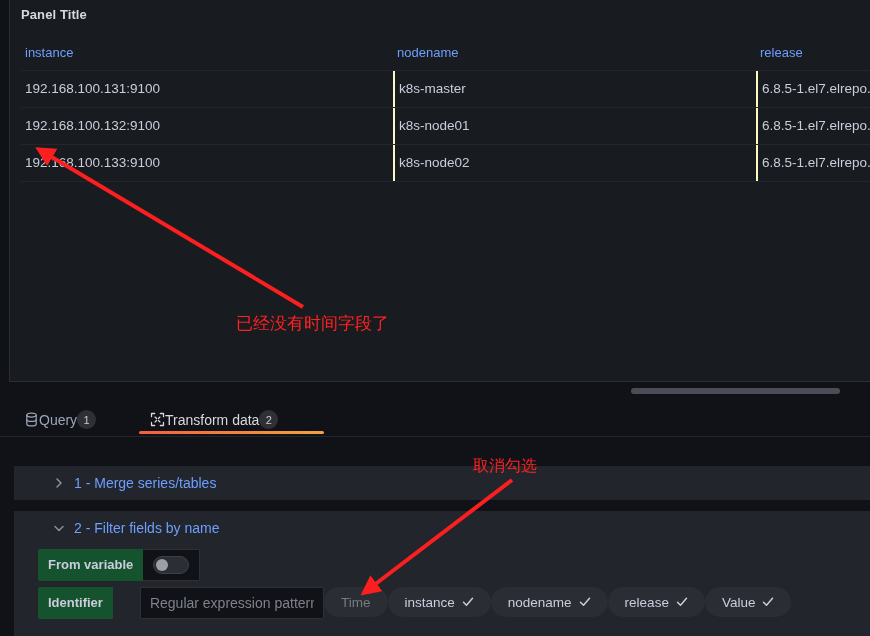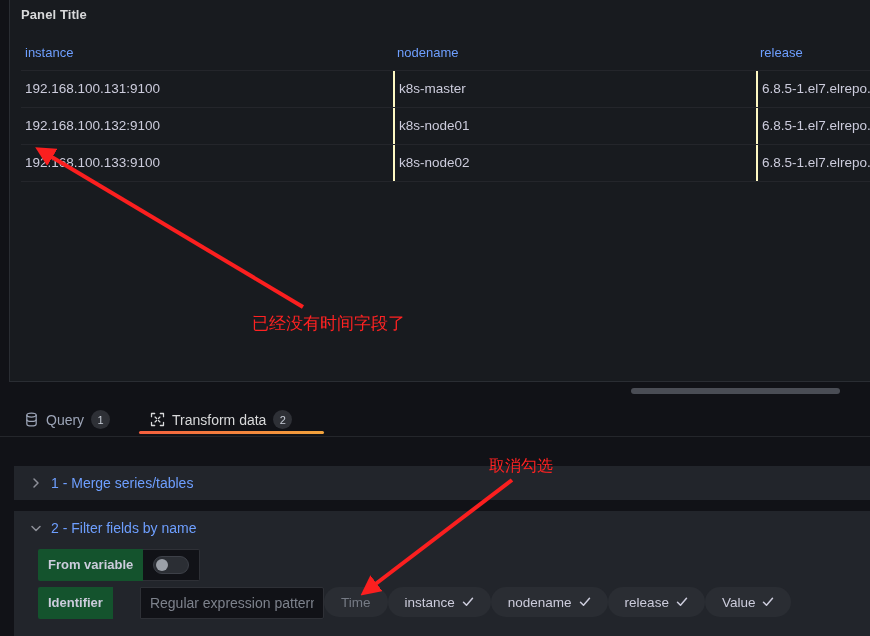--- a/index.html
+++ b/index.html
@@ -104,41 +104,39 @@
     width: 870px;
     height: 636px;
     pointer-events: none;
   }
   .anno-text {
     position: absolute;
     color: #ff2222;
     font-size: 17px;
     white-space: nowrap;
     font-family: "DejaVu Sans", sans-serif;
-    margin-left: 16px;
   }
   #anno-text-1 { left: 236px; top: 312px; }
   #anno-text-2 { left: 473px; top: 456px; font-size: 16px; }
 
   
   .tabbar {
     position: absolute;
     left: 0;
     top: 403px;
     width: 870px;
     height: 33px;
     border-bottom: 1px solid #24262b;
   }
   .tab {
     position: absolute;
     top: 0;
     height: 33px;
     display: flex;
     align-items: center;
-    gap: 7px;
     cursor: pointer;
   }
   #tab-query { left: 24px; }
   #tab-transform { left: 150px; }
   .tab-label {
     font-size: 14px;
     color: #9da5b8;
   }
   #tab-transform .tab-label { color: #d8d9da; }
   .tab-icon {
@@ -174,20 +172,21 @@
   .xf-row {
     position: absolute;
     left: 14px;
     width: 856px;
     height: 34px;
     background: #22252b;
     display: flex;
     align-items: center;
     cursor: pointer;
     box-sizing: border-box;
+    padding-left: 23px;
   }
   #xf-row-1 { top: 466px; }
   #xf-row-2 { top: 511px; }
   .xf-chev {
     width: 12px; height: 12px;
     margin-left: 16px;
     margin-right: 9px;
     color: #8e9099;
     display: block;
   }

